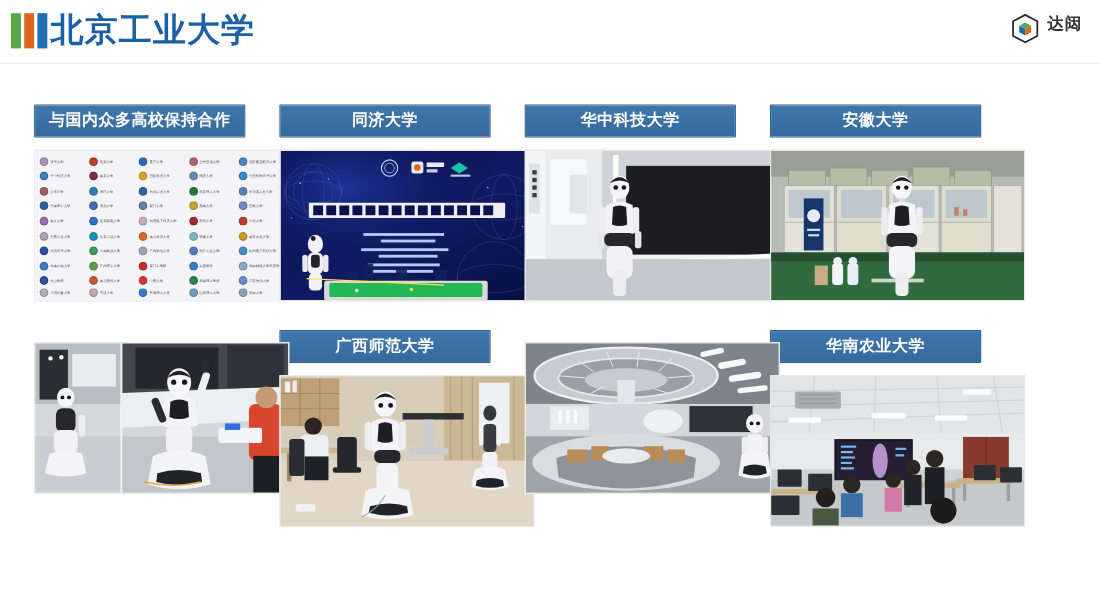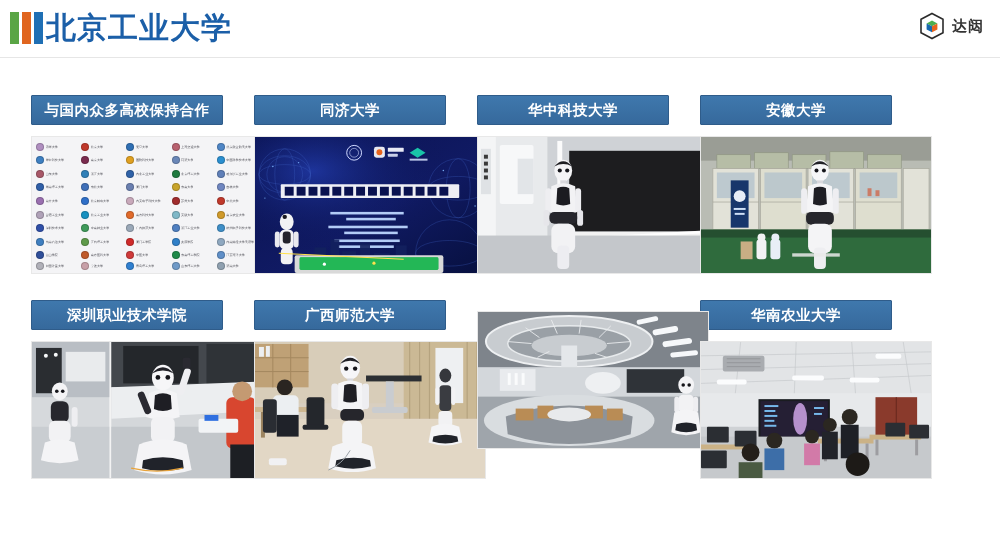--- a/index.html
+++ b/index.html
@@ -17,21 +17,21 @@
   .logo-bars{position:absolute;left:10px;top:12px;display:flex;gap:3px;}
   .logo-bars i{display:block;width:9px;height:32px;}
   .bar-green{background:#5aa545;}
   .bar-orange{background:#e0651f;}
   .bar-blue{background:#1f6fb4;}
   .slide-title{
     position:absolute;left:46px;top:7px;
     font-size:30px;font-weight:bold;color:#1b5fa8;
     letter-spacing:1px;line-height:42px;white-space:nowrap;
   }
-  .brand{position:absolute;right:16px;top:12px;display:flex;align-items:center;gap:7px;}
+  .brand{position:absolute;right:16px;top:12px;display:flex;align-items:flex-start;gap:7px;}
   .brand-mark{position:relative;width:26px;height:28px;}
   .hexwrap{width:26px;height:28px;display:block;}
   .brand-name{font-size:15px;color:#333;font-weight:bold;letter-spacing:1px;}
   .header-rule{position:absolute;left:0;top:57px;width:1000px;height:1px;background:#e6e6e6;}
 
   
   .grid{position:absolute;left:0;top:95px;width:1000px;}
   .row{display:flex;}
   .row + .row{margin-top:26px;}
   .card{width:192px;margin-left:31px;border-radius:24px;}
@@ -536,21 +536,20 @@
               <rect x="92" y="118" width="48" height="3.4"></rect>
             </g>
           </svg>
         </div>
       </div>
     </div>
 
     <div class="row">
 
       <div class="card">
-        <div class="card-title">深圳职业技术学院</div>
         <div class="card-media">
           <svg viewBox="0 0 232 138" preserveAspectRatio="none" xmlns="http://www.w3.org/2000/svg">
 
             <rect x="0" y="0" width="78" height="138" fill="#d6d9dc"></rect>
             <rect x="0" y="0" width="78" height="56" fill="#b9bec4"></rect>
             <rect x="4" y="6" width="26" height="46" fill="#2a2d31"></rect>
             <rect x="34" y="10" width="40" height="30" fill="#e9ebed"></rect>
             <g fill="#f7f9fa">
                 <circle cx="14" cy="14" r="2"></circle>
                 <circle cx="24" cy="13" r="2"></circle>

